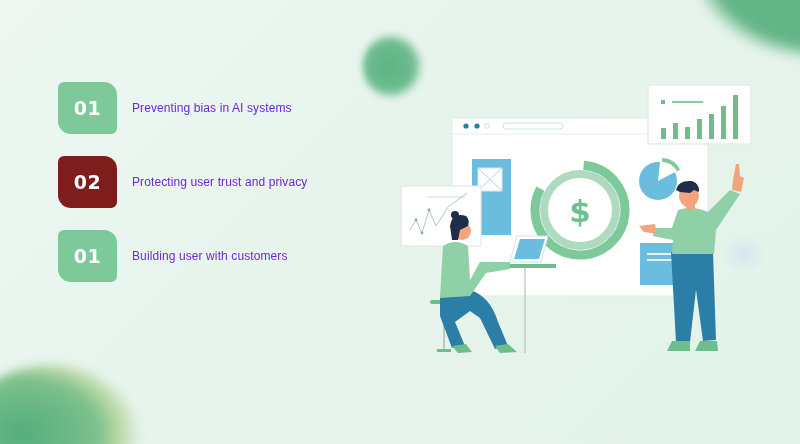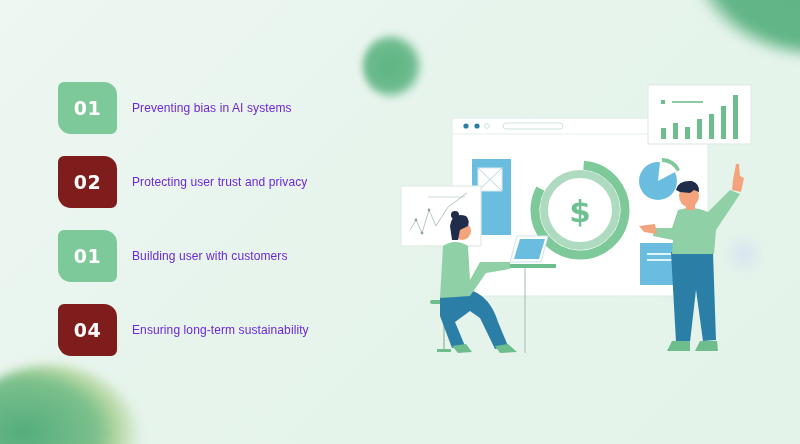--- a/index.html
+++ b/index.html
@@ -67,26 +67,20 @@
     <div class="badge blue">
       <span>02</span>
     </div>
     <span class="item-text">Protecting user trust and privacy</span>
   </div>
   <div class="item">
     <div class="badge green">
       <span>01</span>
     </div>
     <span class="item-text">Building user with customers</span>
-  </div>
-  <div class="item">
-    <div class="badge blue">
-      <span>04</span>
-    </div>
-    <span class="item-text">Ensuring long-term sustainability</span>
   </div>
 </div>
 
 <svg class="illus" viewBox="0 0 800 444" xmlns="http://www.w3.org/2000/svg">
 
   <g>
     <rect x="452" y="118" width="256" height="178" fill="#ffffff" stroke="#dfeee6" stroke-width="1.2"></rect>
     <line x1="452" y1="134" x2="708" y2="134" stroke="#e3efe8" stroke-width="1"></line>
     <circle cx="466" cy="126" r="2.6" fill="#2b7ea6"></circle>
     <circle cx="477" cy="126" r="2.6" fill="#2b7ea6"></circle>

